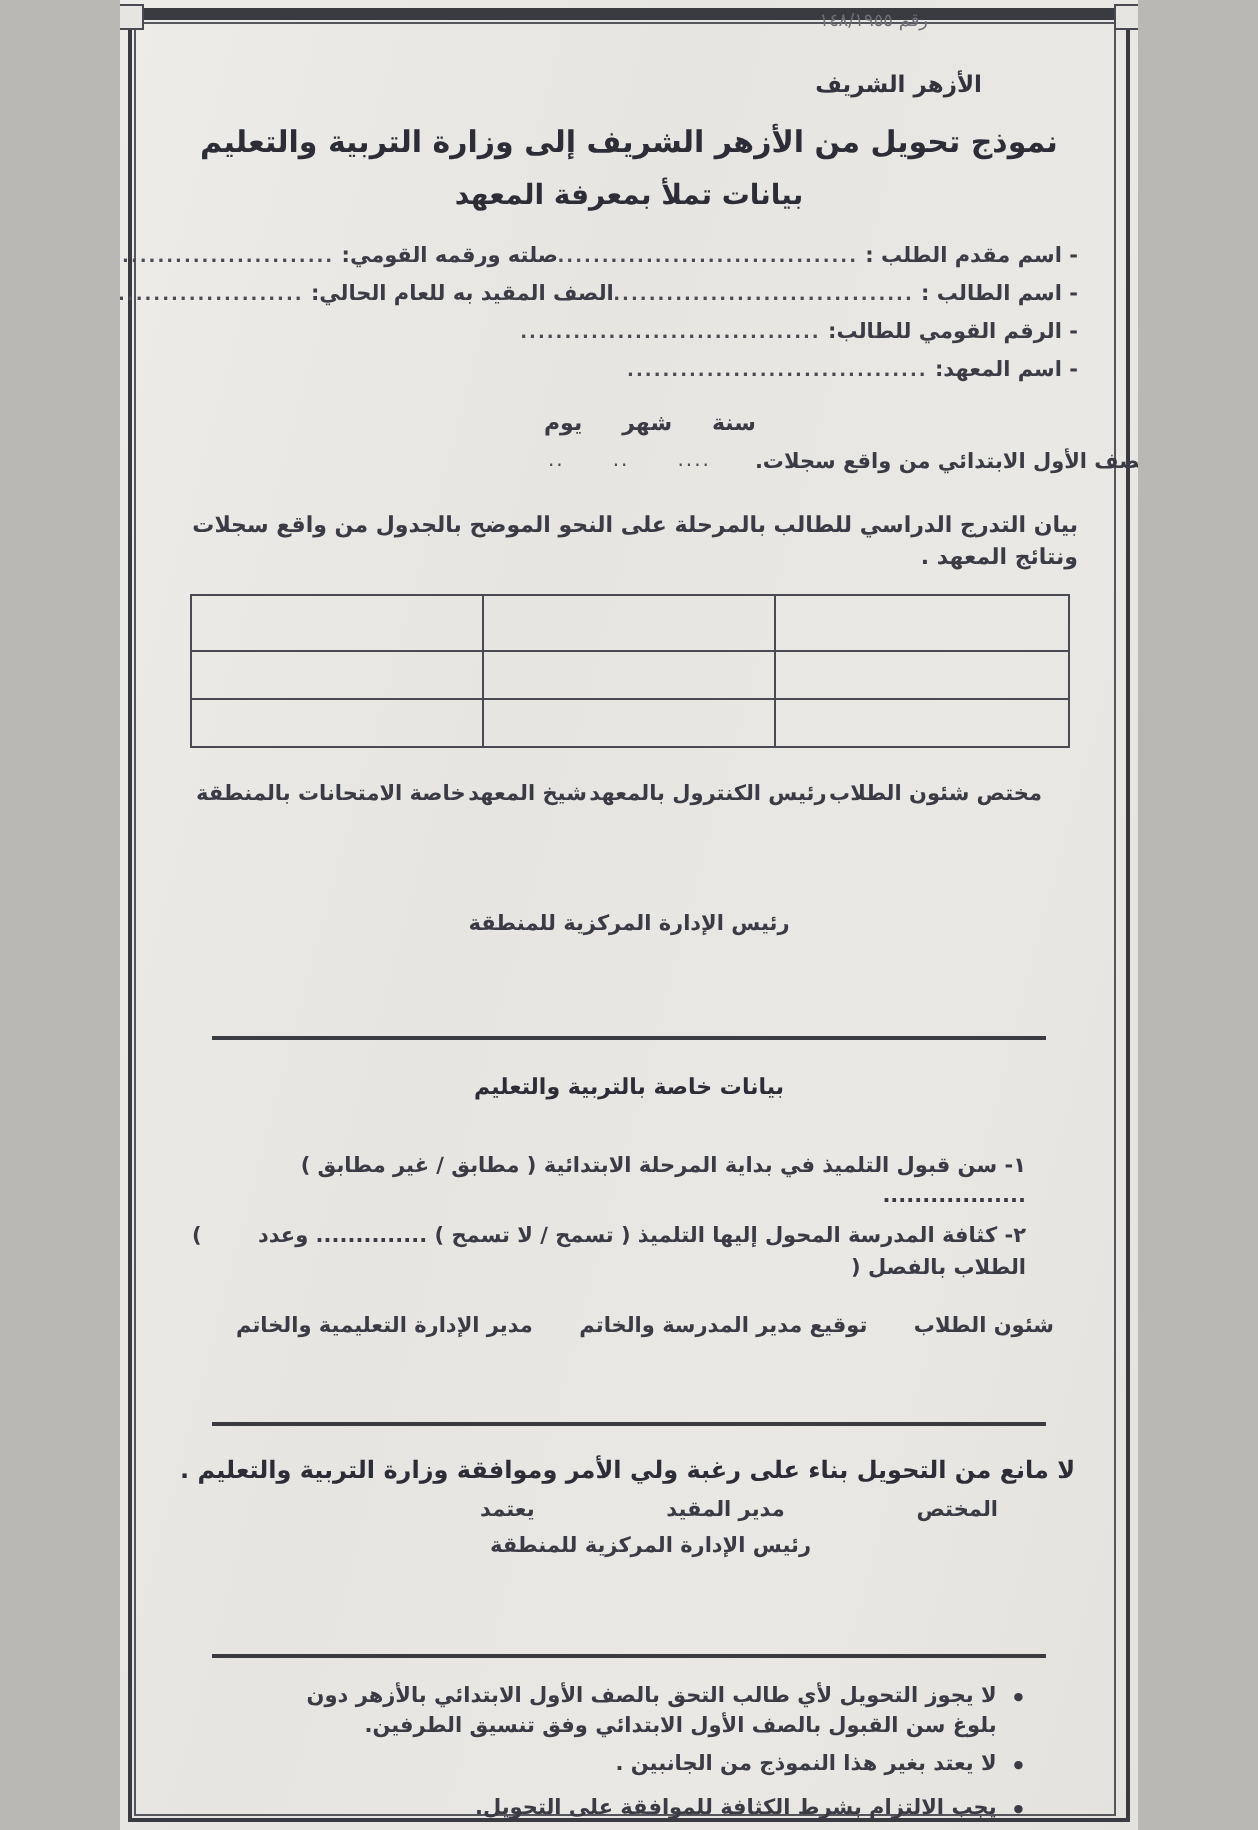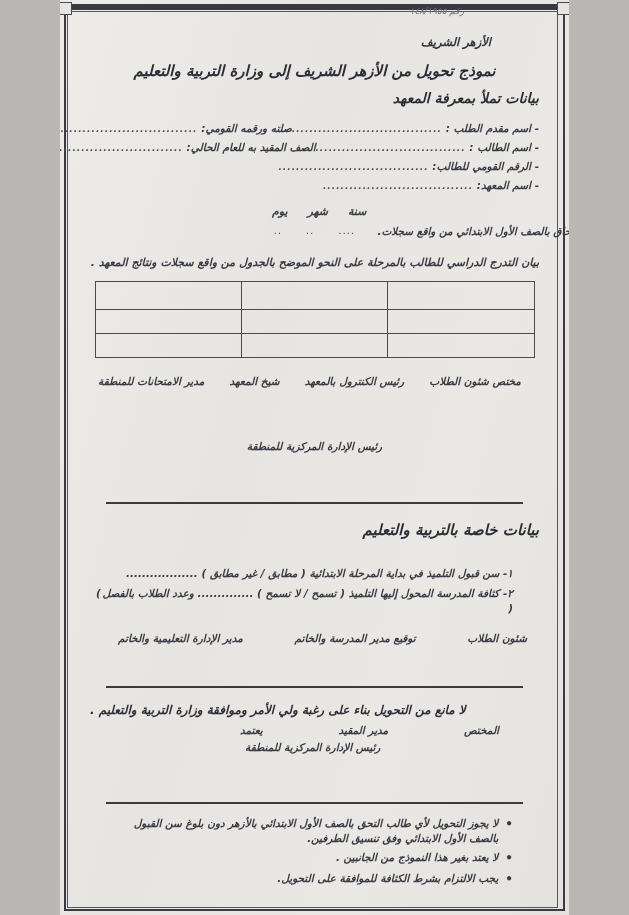--- a/index.html
+++ b/index.html
@@ -1,48 +1,48 @@
 <!DOCTYPE html>
 <html lang="ar" dir="rtl"><head>
 <meta charset="utf-8">
 <style>
   html,body{margin:0;padding:0;background:#b9b8b4;font-family:"DejaVu Sans",sans-serif;}
   .page{position:relative;width:509px;height:915px;margin:0 auto;overflow:hidden;
         background:linear-gradient(105deg,#edecE8,#e7e5e1 38%,#eae8e4 70%,#e4e2de);
-        color:#3a3b45;font-style:italic;}
+        color:#3a3b45;}
   
   .frame-outer{position:absolute;left:7px;right:11px;top:11px;bottom:7px;border:1.5px solid #55555c;pointer-events:none;}
   .frame-inner{position:absolute;left:4px;right:4px;top:4px;bottom:4px;border:2.5px solid #3a3a41;border-top-width:6px;pointer-events:none;}
   .corner{position:absolute;width:11px;height:11px;border:1.5px solid #4a4a52;background:#e7e5e1;}
   .corner.tl{left:-7px;top:-8px;} .corner.tr{right:-7px;top:-8px;}
   .content{position:absolute;left:30px;right:30px;top:24px;direction:rtl;font-size:11px;line-height:1.45;}
   .refnum{position:absolute;top:-19px;right:75px;font-size:9px;color:#6e6e78;letter-spacing:.5px;}
   .org{margin-top:10px;margin-right:48px;font-size:11.5px;font-weight:bold;color:#32333d;}
   .org .u{display:inline-block;border-bottom:1px solid #3a3b45;padding-bottom:1px;}
   .title{margin-top:10px;text-align:center;font-size:15px;font-weight:bold;color:#2c2d37;}
-  .subtitle{margin-top:6px;text-align:right;font-size:14px;font-weight:bold;color:#2c2d37;}
+  .subtitle{margin-top:6px;text-align:center;font-size:14px;font-weight:bold;color:#2c2d37;}
   .fields{margin-top:12px;font-weight:bold;font-size:10.5px;color:#3b3c46;}
   .frow{display:flex;justify-content:space-between;align-items:baseline;margin-bottom:4px;}
   .fgroup{display:flex;align-items:baseline;white-space:nowrap;}
   .dots{color:#4a4b55;letter-spacing:1px;font-size:9px;overflow:hidden;max-width:150px;display:inline-block;vertical-align:baseline;}
   
   .age{direction:ltr;margin-top:10px;}
   .age-labels{display:flex;gap:20px;margin-left:182px;font-weight:bold;font-size:11px;}
   .age-row2{display:flex;align-items:flex-start;margin-top:4px;}
   .age-dots{display:flex;gap:24px;margin-left:184px;font-size:10px;letter-spacing:1px;color:#4a4b55;flex:none;}
   .age-sentence{direction:rtl;margin-left:22px;font-weight:bold;font-size:10.5px;white-space:nowrap;}
   .prognote{margin-top:16px;font-weight:bold;font-size:11px;}
   table.grid{width:98%;margin:10px auto 0 auto;border-collapse:collapse;direction:rtl;}
   table.grid td{border:1.6px solid #4a4a52;height:21px;}
   table.grid tr:first-child td{height:25px;}
   .sigrow{display:flex;justify-content:space-between;margin-top:16px;padding:0 18px 0 8px;font-weight:bold;font-size:10.5px;white-space:nowrap;}
   .central{margin-top:50px;text-align:center;font-weight:bold;font-size:10.5px;}
   .divider{height:0;border-top:2.5px solid #3b3b42;width:93%;margin:0 auto;}
   .d1{margin-top:48px;} .d2{margin-top:40px;} .d3{margin-top:46px;}
-  .moe-title{margin-top:16px;font-size:15px;font-weight:bold;color:#2c2d37;}
+  .moe-title{margin-top:16px;text-align:center;font-size:11px;font-weight:bold;color:#2c2d37;}
   .moe-items{margin-top:24px;padding-right:26px;font-weight:bold;font-size:10.5px;}
   .moe-item{margin-bottom:5px;}
   .moe-item2{display:flex;justify-content:space-between;align-items:baseline;}
   .moe-item2 .close-paren{margin-left:6px;}
   .moe-sigs{display:flex;justify-content:space-between;margin-top:14px;padding:0 12px 0 28px;font-weight:bold;font-size:10.5px;white-space:nowrap;}
   .statement{margin-top:14px;text-align:left;font-size:12px;font-weight:bold;color:#2c2d37;}
   .roles{display:flex;justify-content:space-between;margin-top:4px;padding:0 40px 0 150px;font-weight:bold;font-size:10.5px;}
   .approver{margin-top:2px;padding-left:155px;text-align:left;font-weight:bold;font-size:10.5px;}
   .notes{margin-top:12px;padding:0 26px 0 40px;font-weight:bold;font-size:10.5px;}
   .note{display:flex;gap:7px;margin-bottom:4px;}
@@ -139,21 +139,21 @@
             <td></td>
             <td></td>
           </tr>
         </tbody>
       </table>
 
     <div class="sigrow">
       <span>مختص شئون الطلاب</span>
       <span>رئيس الكنترول بالمعهد</span>
       <span>شيخ المعهد</span>
-      <span>مدير الامتحانات للمنطقة</span>
+      <span>خاصة الامتحانات بالمنطقة</span>
     </div>
 
     <div class="central">رئيس الإدارة المركزية للمنطقة</div>
 
     <div class="divider d1"></div>
 
     <div class="moe-title">بيانات خاصة بالتربية والتعليم</div>
     <div class="moe-items">
       <div class="moe-item">١- سن قبول التلميذ في بداية المرحلة الابتدائية ( مطابق / غير مطابق ) ..................</div>
       <div class="moe-item moe-item2">

